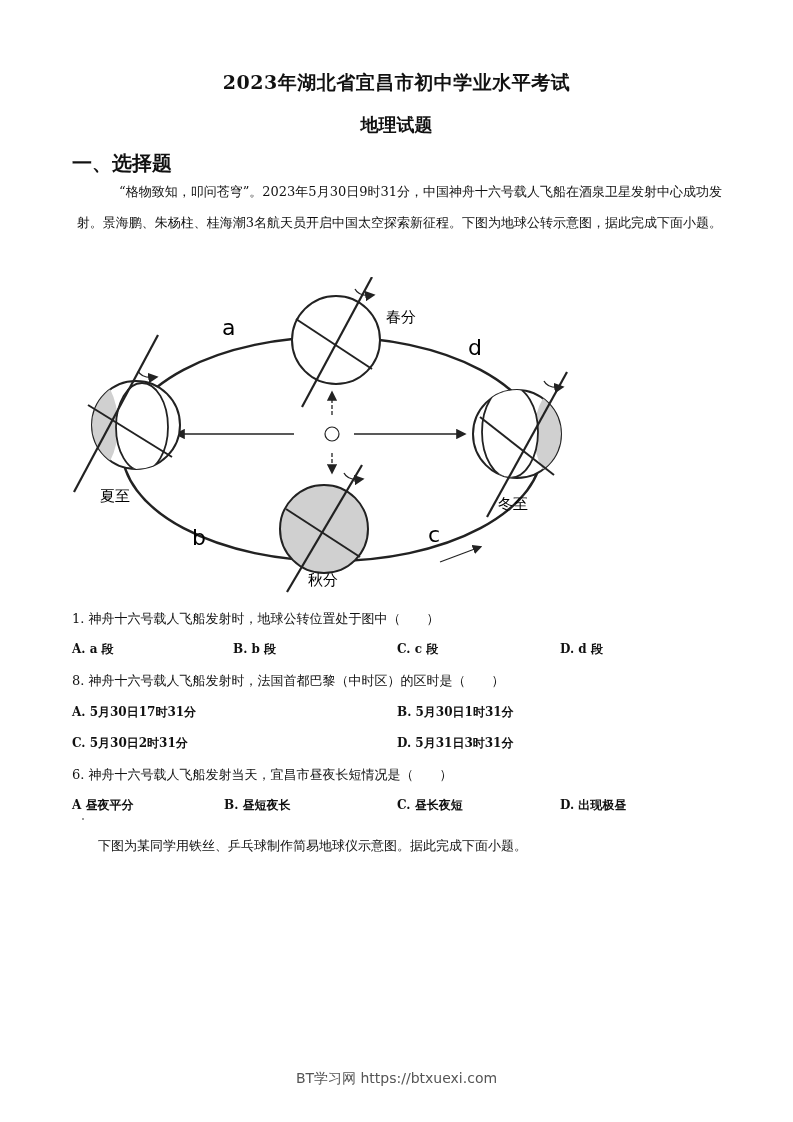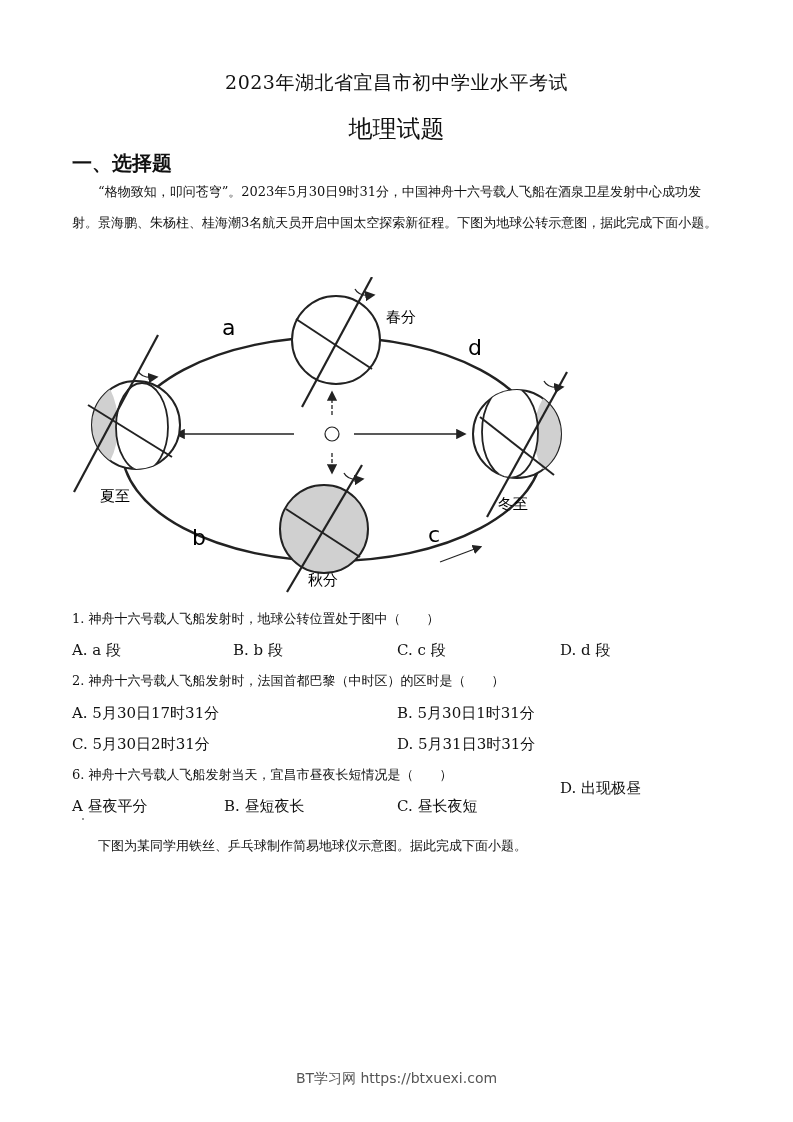--- a/index.html
+++ b/index.html
@@ -1,25 +1,25 @@
 <!DOCTYPE html>
 <html><head>
 <meta charset="utf-8">
 <style>
   html,body{margin:0;padding:0;background:#fff;}
   body{width:793px;height:1122px;position:relative;overflow:hidden;font-family:"DejaVu Serif","Liberation Serif",serif;color:#111;}
-  .title{position:absolute;left:0;width:793px;text-align:center;font-weight:normal;}
+  .title{position:absolute;left:0;width:793px;text-align:center;font-weight:bold;}
   #t1{top:70px;font-size:19px;letter-spacing:0.5px;}
-  #t2{top:113px;font-size:24px;}
+  #t2{top:113px;font-size:18px;}
   .sec{position:absolute;left:72px;top:150px;font-size:20px;font-weight:bold;}
   .para{position:absolute;left:72px;width:650px;font-size:13px;line-height:31px;text-indent:2em;}
-  #p1{top:176px;}
+  #p1{top:176px;text-align:right;}
   .diagram{position:absolute;left:72px;top:277px;width:500px;height:320px;}
   .q{position:absolute;left:72px;font-size:13px;}
-  .opt{position:absolute;font-size:15px;}
+  .opt{position:absolute;font-size:12px;font-weight:bold;}
   .footer{position:absolute;top:1070px;left:0;width:793px;text-align:center;font-family:"DejaVu Sans","Liberation Sans",sans-serif;font-size:14px;color:#555;}
   .dot{position:absolute;left:82px;top:818px;width:2px;height:2px;background:#999;}
 </style>
 </head>
 <body>
 
 <div id="t1" class="title">2023年湖北省宜昌市初中学业水平考试</div>
 <div id="t2" class="title">地理试题</div>
 <div class="sec">一、选择题</div>
 <div id="p1" class="para">“格物致知，叩问苍穹”。2023年5月30日9时31分，中国神舟十六号载人飞船在酒泉卫星发射中心成功发射。景海鹏、朱杨柱、桂海潮3名航天员开启中国太空探索新征程。下图为地球公转示意图，据此完成下面小题。</div>
@@ -92,28 +92,28 @@
     <text x="236" y="308" font-size="15" font-family="DejaVu Sans, sans-serif">秋分</text>
   </g>
 </svg>
 
 <div class="q" style="top:610px">1. 神舟十六号载人飞船发射时，地球公转位置处于图中（　　）</div>
 <div class="opt" style="left:72px;top:641px">A. a 段</div>
 <div class="opt" style="left:233px;top:641px">B. b 段</div>
 <div class="opt" style="left:397px;top:641px">C. c 段</div>
 <div class="opt" style="left:560px;top:641px">D. d 段</div>
 
-<div class="q" style="top:672px">2. 神舟十六号载人飞船发射时，法国首都巴黎（中时区）的区时是（　　）</div>
+<div class="q" style="top:672px">8. 神舟十六号载人飞船发射时，法国首都巴黎（中时区）的区时是（　　）</div>
 <div class="opt" style="left:72px;top:704px">A. 5月30日17时31分</div>
 <div class="opt" style="left:397px;top:704px">B. 5月30日1时31分</div>
 <div class="opt" style="left:72px;top:735px">C. 5月30日2时31分</div>
 <div class="opt" style="left:397px;top:735px">D. 5月31日3时31分</div>
 
 <div class="q" style="top:766px">6. 神舟十六号载人飞船发射当天，宜昌市昼夜长短情况是（　　）</div>
 <div class="opt" style="left:72px;top:797px">A  昼夜平分</div>
 <div class="opt" style="left:224px;top:797px">B.  昼短夜长</div>
 <div class="opt" style="left:397px;top:797px">C.  昼长夜短</div>
-<div class="opt" style="left:560px;top:779px">D.  出现极昼</div>
+<div class="opt" style="left:560px;top:797px">D.  出现极昼</div>
 <div class="dot"></div>
 
 <div class="para" style="top:830px">下图为某同学用铁丝、乒乓球制作简易地球仪示意图。据此完成下面小题。</div>
 
 <div class="footer">BT学习网 https://btxuexi.com</div>
 
 </body></html>

